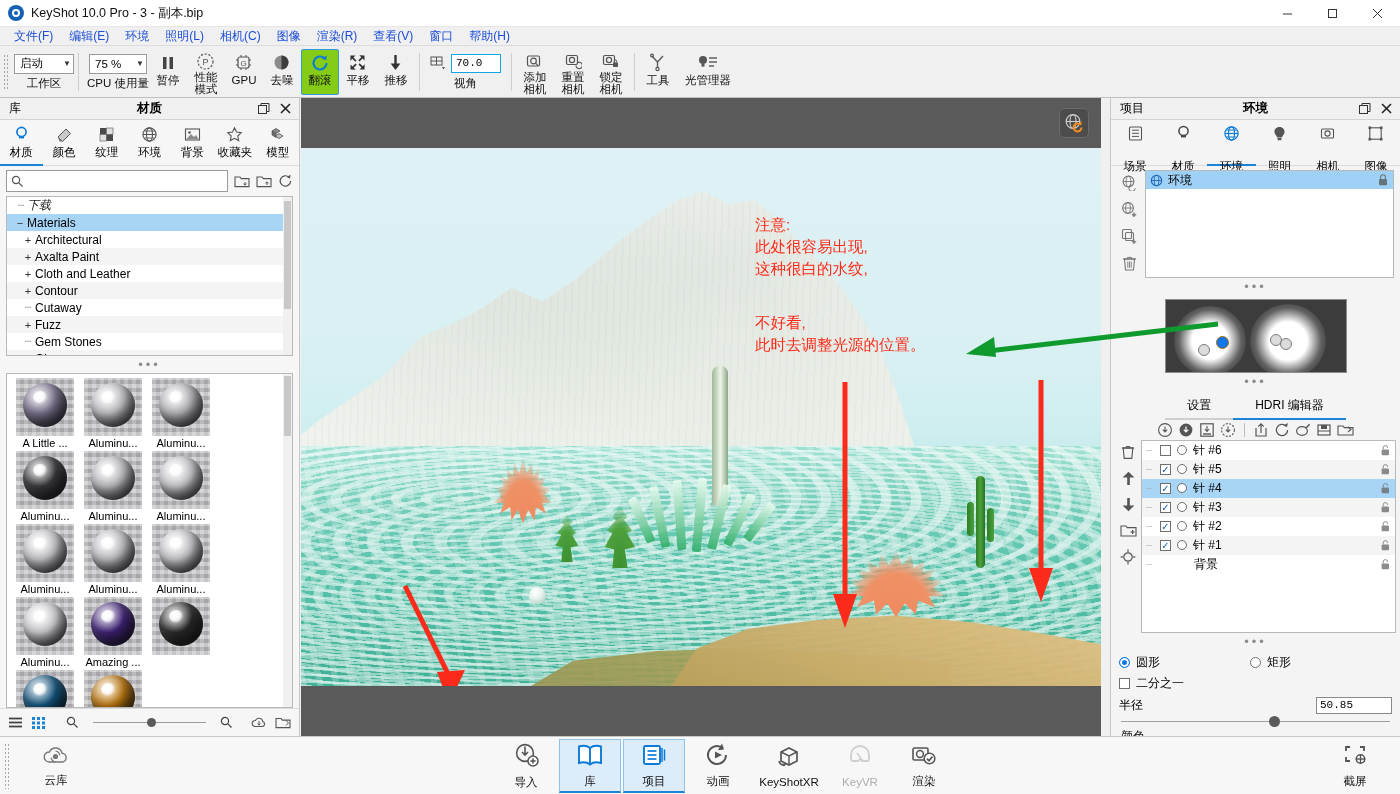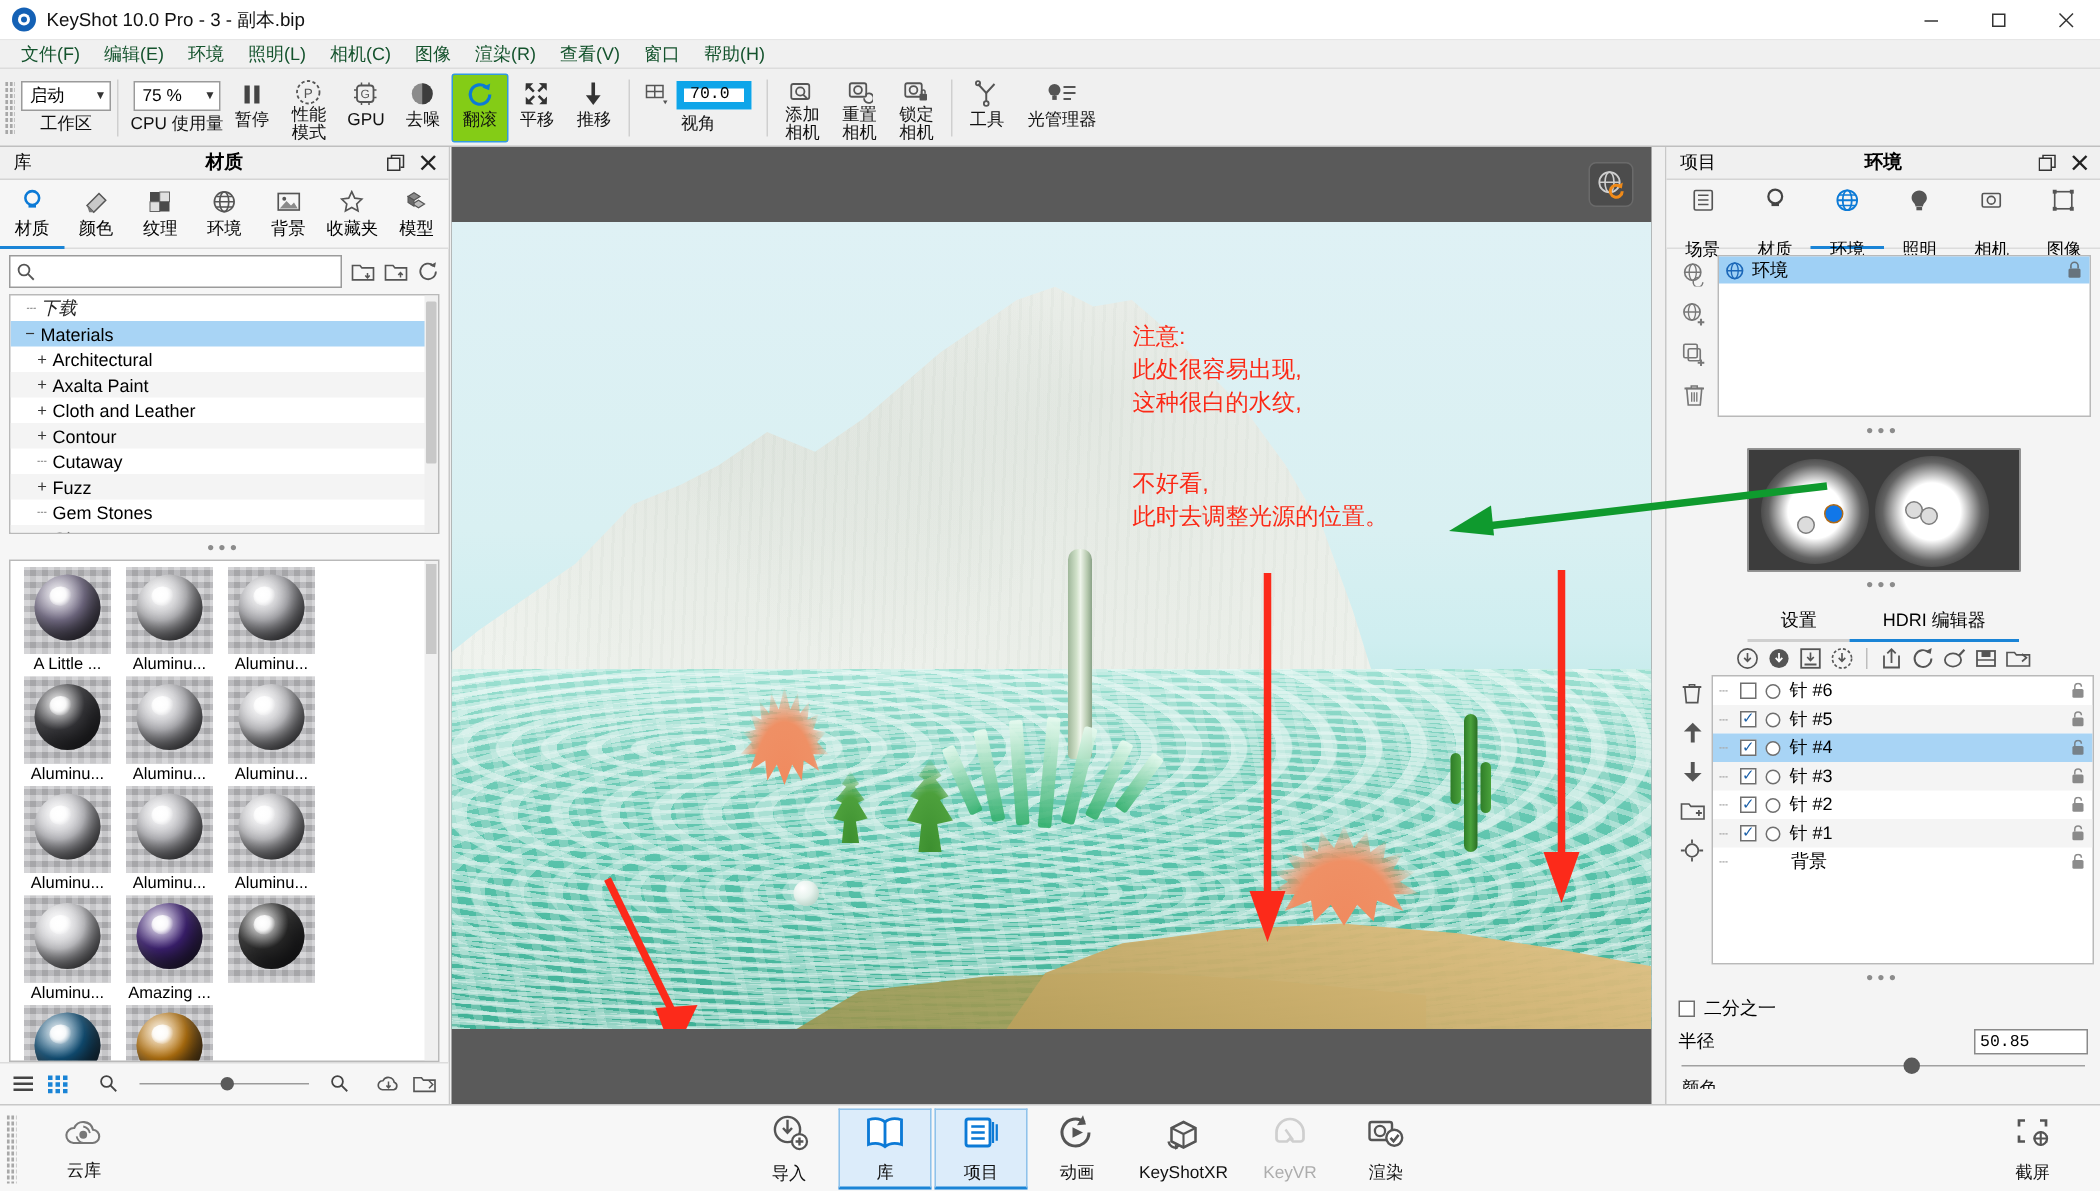--- a/index.html
+++ b/index.html
@@ -39,21 +39,21 @@
     font-size:12px; color:#333;
   }
 
   
   .menubar{
     position:absolute; left:0; top:27px; width:1400px; height:19px;
     background:#f0f0f0; display:flex; align-items:center; padding-left:6px;
     border-bottom:1px solid #dcdcdc;
   }
   .menu-item{
-    font-size:12px; color:#14532d; padding:1px 8px; line-height:16px; cursor:default;
+    font-size:12px; color:#1d4ed8; padding:1px 8px; line-height:16px; cursor:default;
     white-space:nowrap;
   }
 
   
   .toolbar{
     position:absolute; left:0; top:46px; width:1400px; height:52px;
     background:#f0f0f0; display:flex; align-items:center;
     border-bottom:1px solid #bfbfbf;
   }
   .grip{
@@ -72,21 +72,21 @@
   .tb-lbl.two{ line-height:11px; }
   .tb-ico{ height:22px; display:flex; align-items:center; justify-content:center; }
   .combo{
     height:20px; border:1px solid #9a9a9a; background:#fff; display:flex;
     align-items:center; padding:0 2px 0 5px; font-size:11.5px; color:#000;
     min-width:46px; justify-content:space-between;
   }
   .combo .caret{ font-size:8px; color:#333; margin-left:6px; }
   .tb-stack{ display:flex; flex-direction:column; align-items:center; justify-content:center; height:46px; }
   .numbox{
-    height:19px; width:50px; border:5px solid #0ea5e9; background:#fff;
+    height:19px; width:50px; border:1px solid #0ea5e9; background:#fff;
     font-family:"Liberation Mono", monospace; font-size:11px; color:#000;
     display:flex; align-items:center; padding-left:4px;
   }
 
   
   .panel-head{
     height:22px; background:#f0f0f0; display:flex; align-items:center;
     border-bottom:1px solid #d4d4d4; position:relative;
   }
   .panel-head .left-tab{
@@ -1320,20 +1320,27 @@
                 <rect x="0.6" y="4.4" width="7.4" height="5.8" rx="1" fill="#666"></rect>
                 <path d="M2.2 4.4 V2.8 a2.2 2.2 0 0 1 4.4 0" fill="none" stroke="#666" stroke-width="1"></path>
               </svg>
             </span>
           </div>
         </div>
     </div>
 
     <div class="dots">•••</div>
 
+    <div class="shape-row">
+      <span class="rad on"></span>
+      <span>圆形</span>
+      <span style="width:78px;"></span>
+      <span class="rad"></span>
+      <span>矩形</span>
+    </div>
 
     <div class="half-row">
       <span class="cbx"></span>
       <span>二分之一</span>
     </div>
 
     <div class="radius-row">
       <span>半径</span>
       <span class="numinput">50.85</span>
     </div>

